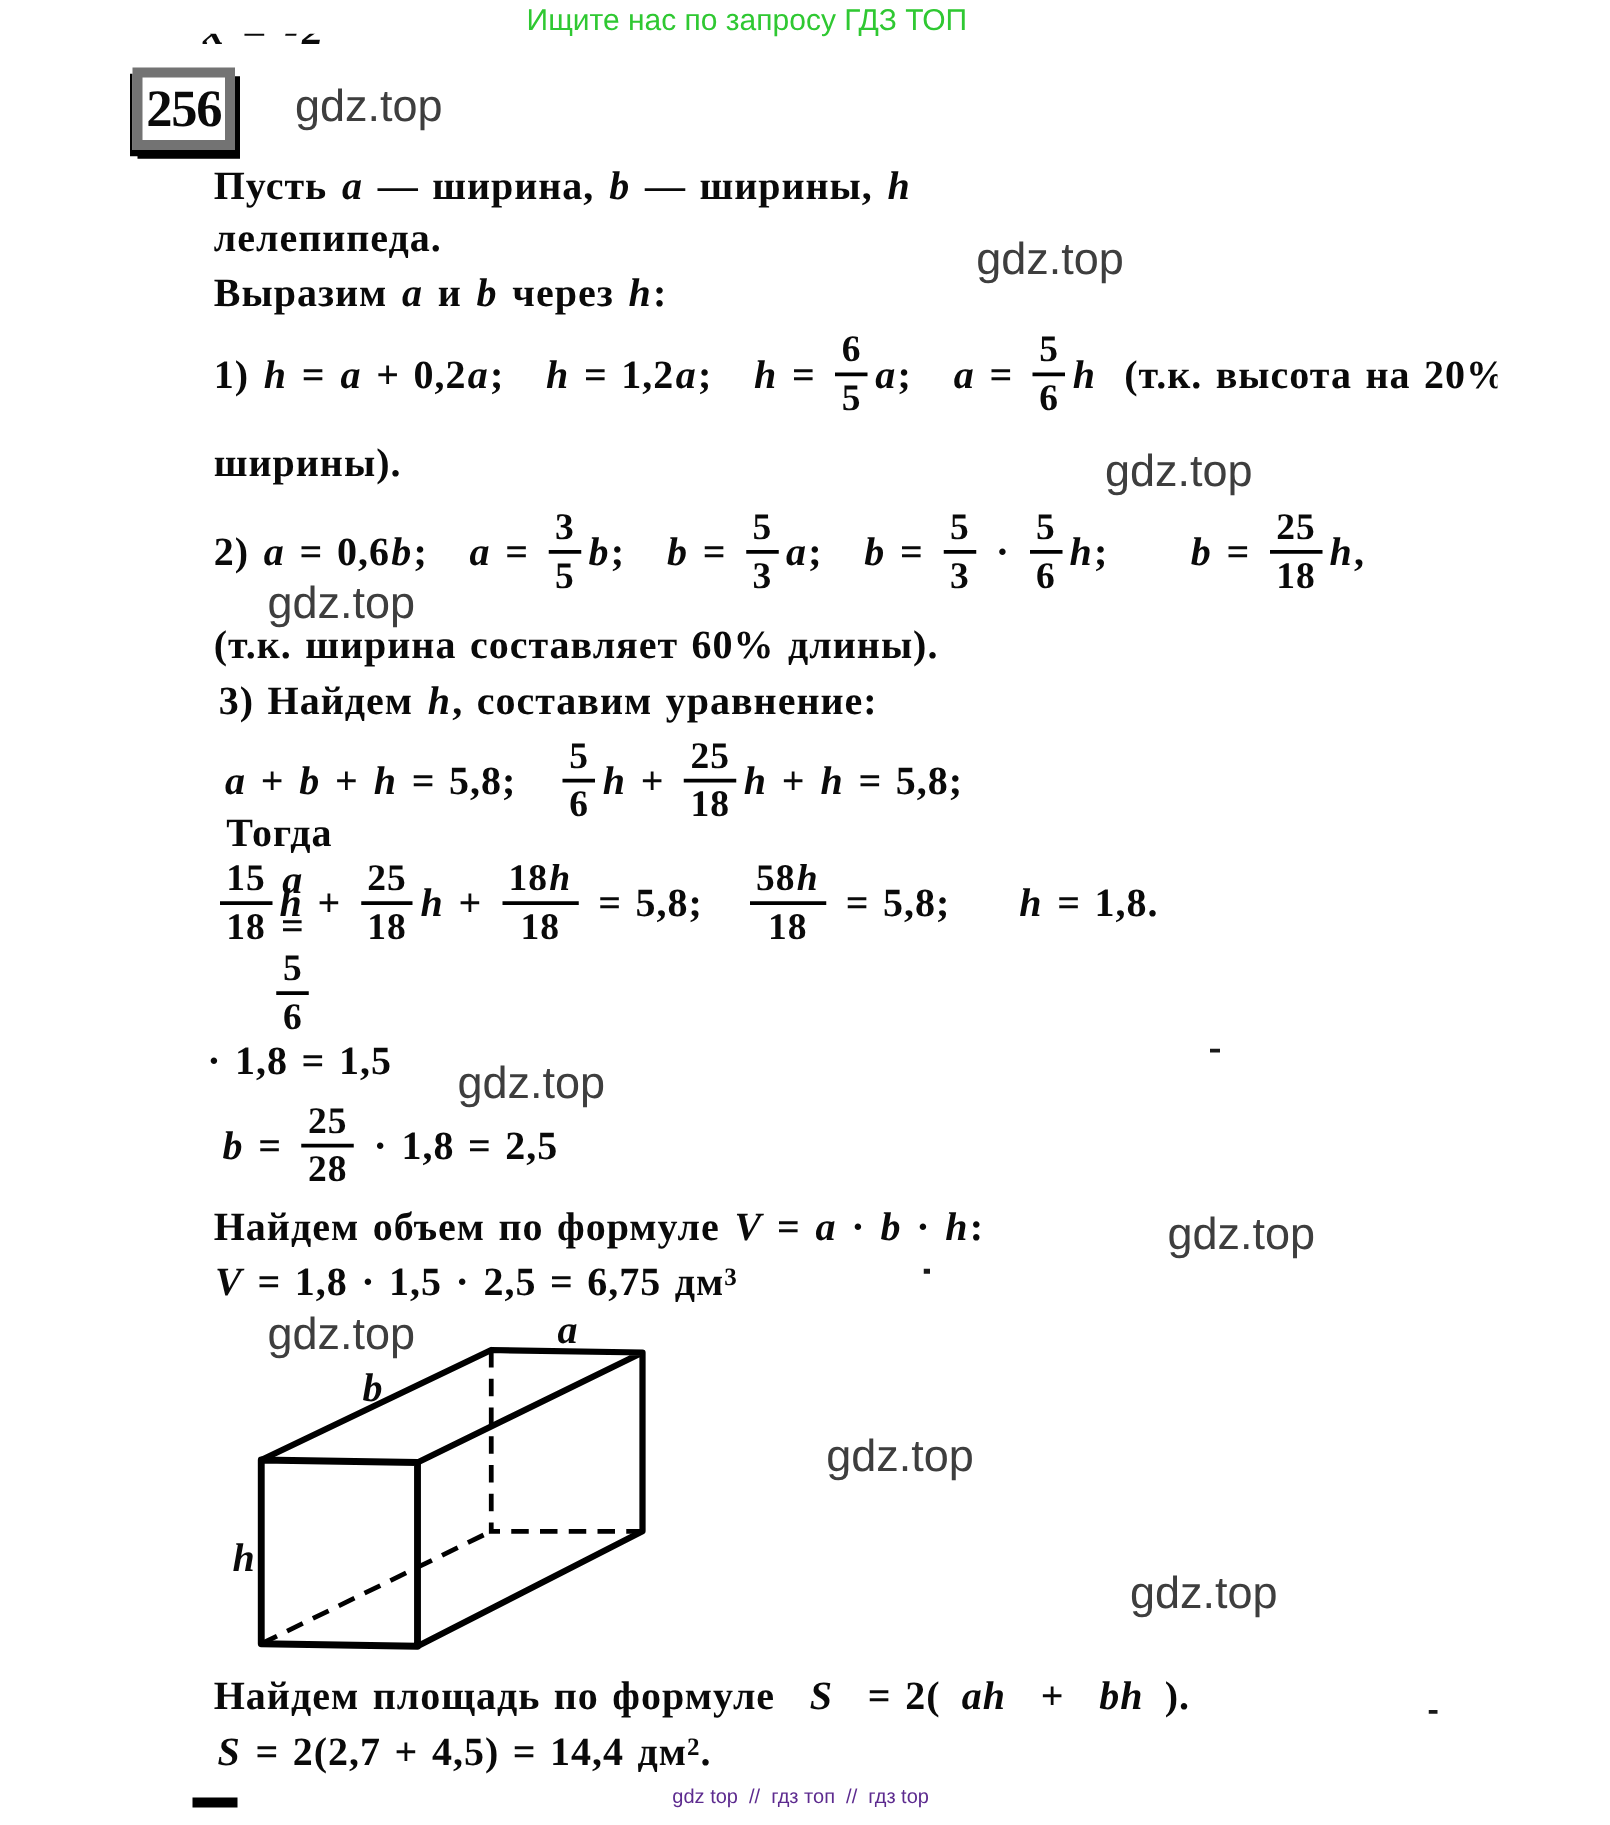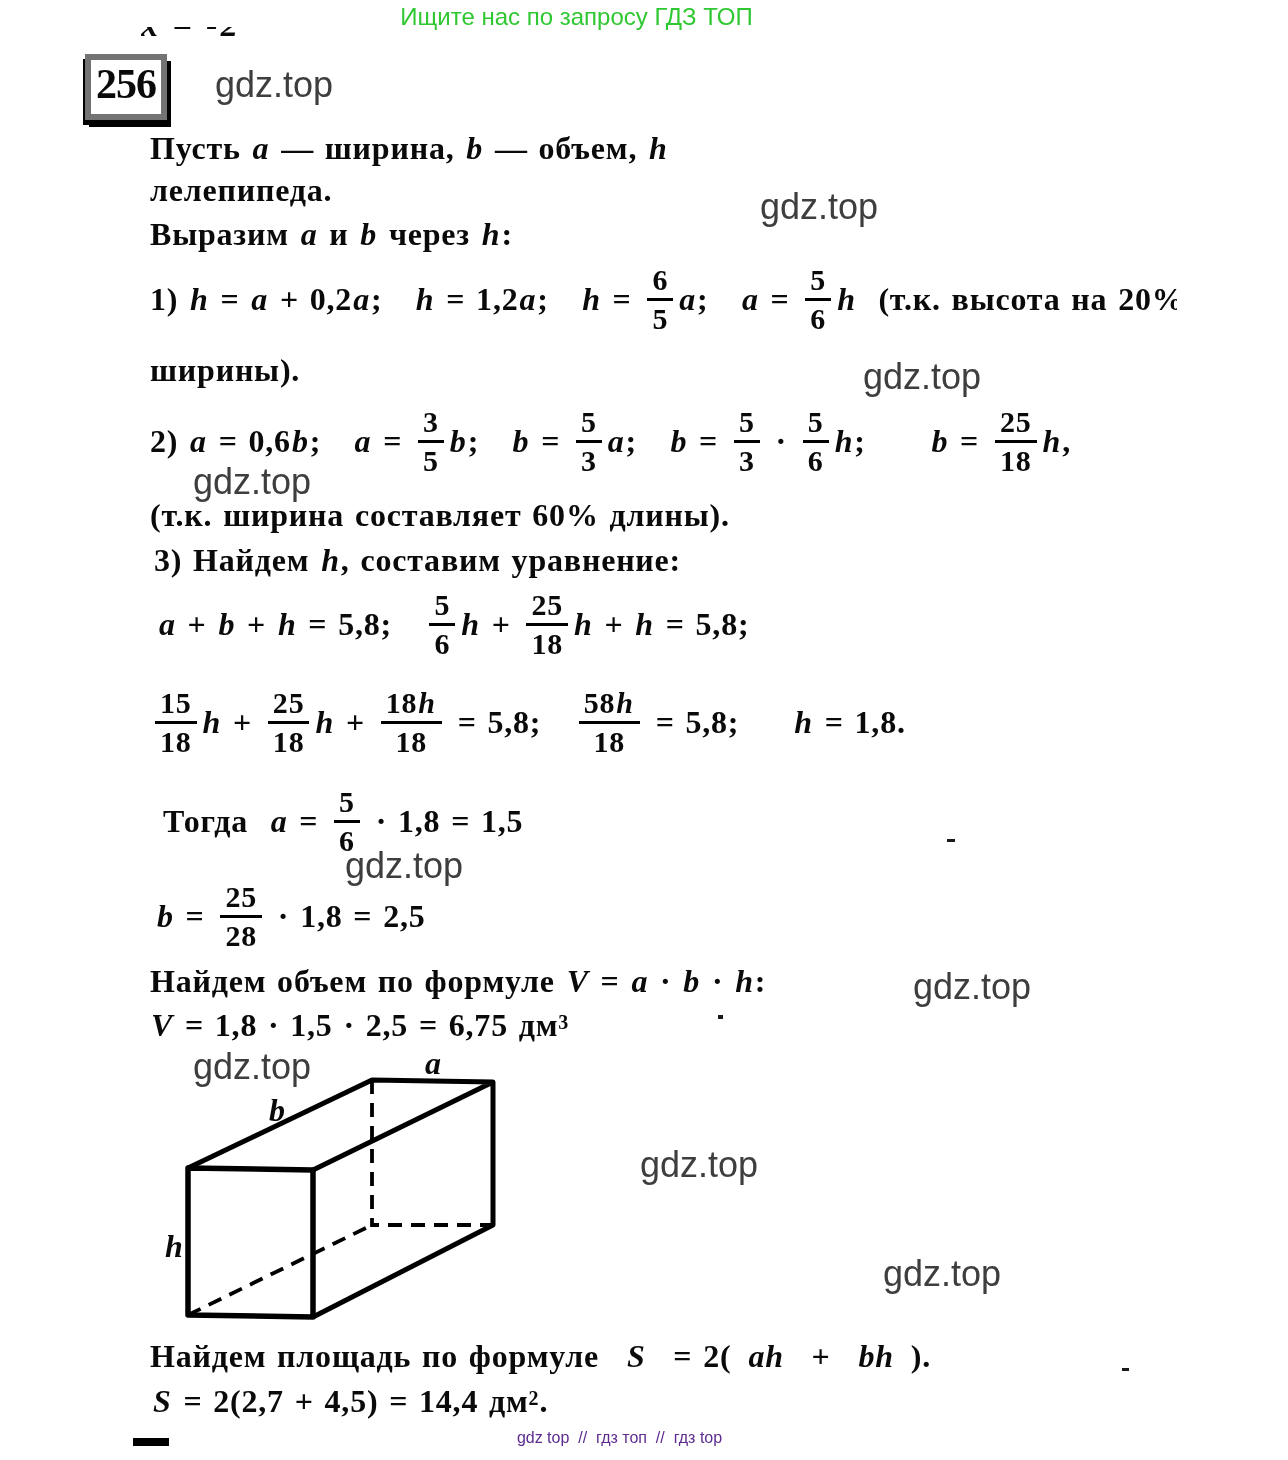--- a/index.html
+++ b/index.html
@@ -1,28 +1,28 @@
 <!DOCTYPE html>
 <html style="--promo_green: #2fc832; --footer_purple: #5d2b8f; --watermark_gray: #3e3e3e; --ink_black: #0a0a0a;"><head>
 <meta charset="utf-8">
 <style>
   html,body{margin:0;padding:0;background:#ffffff;}
   .page{position:relative;width:1177px;height:1460px;background:#fff;overflow:hidden;
-        font-family:"Liberation Serif", serif;color:var(--ink_black,#0a0a0a);}
+        font-family:"Liberation Serif", serif;color:var(--ink_black,#0a0a0a);margin-left:21px;}
 
   .promo{position:absolute;top:3px;left:calc(50% - 12px);transform:translateX(-50%);
          font-family:"Liberation Sans", sans-serif;font-size:24px;font-weight:500;
          color:var(--promo_green,#2fc832);white-space:pre;}
 
   .cutline{position:absolute;left:141px;top:27px;width:118px;height:15px;overflow:hidden;}
   .cutline span{display:block;margin-top:-21px;font:700 italic 34px "Liberation Serif",serif;letter-spacing:3px;}
 
   .numbox{position:absolute;left:85px;top:54px;width:82px;height:66px;box-sizing:border-box;
-          border:6px solid #737373;background:#fff;box-shadow:4px 7px 0 0 #000,-2px 5px 0 0 #000;
-          display:flex;align-items:flex-start;justify-content:center;
+          border:8px solid #737373;background:#fff;box-shadow:4px 7px 0 0 #000,-2px 5px 0 0 #000;
+          display:flex;align-items:flex-end;justify-content:center;
           font:700 42px "Liberation Serif",serif;letter-spacing:-1px;}
 
   .wm{position:absolute;font-family:"Liberation Sans", sans-serif;font-size:36px;
       color:var(--watermark_gray,#3e3e3e);white-space:pre;}
 
   .tline,.mathline{position:absolute;font-size:32px;font-weight:600;letter-spacing:0.8px;
       word-spacing:2px;white-space:pre;color:var(--ink_black,#0a0a0a);justify-content:flex-end;}
   .mathline{display:flex;align-items:center;}
   .mathline i,.tline i{font-style:italic;padding:0 1px;}
 
@@ -61,35 +61,35 @@
   <div class="wm" style="left:215px;top:64px;">gdz.top</div>
   <div class="wm" style="left:760px;top:186px;">gdz.top</div>
   <div class="wm" style="left:863px;top:356px;">gdz.top</div>
   <div class="wm" style="left:193px;top:461px;">gdz.top</div>
   <div class="wm" style="left:345px;top:845px;">gdz.top</div>
   <div class="wm" style="left:913px;top:966px;">gdz.top</div>
   <div class="wm" style="left:193px;top:1046px;">gdz.top</div>
   <div class="wm" style="left:640px;top:1144px;">gdz.top</div>
   <div class="wm" style="left:883px;top:1253px;">gdz.top</div>
 
-  <div class="mathline" style="left:150px;top:128px;height:40px;"><span>Пусть </span><i>a</i><span> — ширина, </span><i>b</i><span> — объем, </span><i>h</i></div>
+  <div class="mathline" style="left:150px;top:128px;height:40px;"><span>Пусть </span><i>a</i><span> — ширина, </span><i>b</i><span> — ширины, </span><i>h</i></div>
   <div class="tline" style="left:150px;top:172px;">лелепипеда.</div>
   <div class="mathline" style="left:150px;top:214px;height:40px;"><span>Выразим </span><i>a</i><span> и </span><i>b</i><span> через </span><i>h</i><span>:</span></div>
 
   <div class="mathline" style="left:150px;top:253px;height:92px;"><span>1) </span><i>h</i><span> = </span><i>a</i><span> + 0,2</span><i>a</i><span>;   </span><i>h</i><span> = 1,2</span><i>a</i><span>;   </span><i>h</i><span> = </span><span class="frac"><span class="num">6</span><span class="den">5</span></span><i>a</i><span>;   </span><i>a</i><span> = </span><span class="frac"><span class="num">5</span><span class="den">6</span></span><i>h</i><span>  (т.к. высота на 20% больше</span></div>
   <div class="tline" style="left:150px;top:352px;">ширины).</div>
 
   <div class="mathline" style="left:150px;top:395px;height:92px;"><span>2) </span><i>a</i><span> = 0,6</span><i>b</i><span>;   </span><i>a</i><span> = </span><span class="frac"><span class="num">3</span><span class="den">5</span></span><i>b</i><span>;   </span><i>b</i><span> = </span><span class="frac"><span class="num">5</span><span class="den">3</span></span><i>a</i><span>;   </span><i>b</i><span> = </span><span class="frac"><span class="num">5</span><span class="den">3</span></span><span> · </span><span class="frac"><span class="num">5</span><span class="den">6</span></span><i>h</i><span>;      </span><i>b</i><span> = </span><span class="frac"><span class="num">25</span><span class="den">18</span></span><i>h</i><span>,</span></div>
   <div class="tline" style="left:150px;top:497px;">(т.к. ширина составляет 60% длины).</div>
 
   <div class="mathline" style="left:154px;top:539px;height:42px;"><span>3) Найдем </span><i>h</i><span>, составим уравнение:</span></div>
   <div class="mathline" style="left:158px;top:578px;height:92px;"><i>a</i><span> + </span><i>b</i><span> + </span><i>h</i><span> = 5,8;   </span><span class="frac"><span class="num">5</span><span class="den">6</span></span><i>h</i><span> + </span><span class="frac"><span class="num">25</span><span class="den">18</span></span><i>h</i><span> + </span><i>h</i><span> = 5,8;</span></div>
   <div class="mathline" style="left:150px;top:676px;height:92px;"><span class="frac"><span class="num">15</span><span class="den">18</span></span><i>h</i><span> + </span><span class="frac"><span class="num">25</span><span class="den">18</span></span><i>h</i><span> + </span><span class="frac"><span class="num">18<i>h</i></span><span class="den">18</span></span><span> = 5,8;   </span><span class="frac"><span class="num">58<i>h</i></span><span class="den">18</span></span><span> = 5,8;     </span><i>h</i><span> = 1,8.</span></div>
 
-  <div class="mathline" style="left:163px;top:775px;height:92px;"><span>Тогда  </span><i>a</i><span> = </span><span class="frac"><span class="num">5</span><span class="den">6</span></span><span> · 1,8 = 1,5</span></div>
+  <div class="mathline" style="left:134px;top:775px;height:92px;flex-direction:column;"><span>Тогда  </span><i>a</i><span> = </span><span class="frac"><span class="num">5</span><span class="den">6</span></span><span> · 1,8 = 1,5</span></div>
   <div class="mathline" style="left:156px;top:870px;height:92px;"><i>b</i><span> = </span><span class="frac"><span class="num">25</span><span class="den">28</span></span><span> · 1,8 = 2,5</span></div>
 
   <div class="mathline" style="left:150px;top:960px;height:42px;"><span>Найдем объем по формуле </span><i>V</i><span> = </span><i>a</i><span> · </span><i>b</i><span> · </span><i>h</i><span>:</span></div>
   <div class="mathline" style="left:150px;top:1003px;height:44px;"><i>V</i><span> = 1,8 · 1,5 · 2,5 = 6,75 дм</span><sup>3</sup></div>
 
   <svg class="fig" width="380" height="290" viewBox="0 0 380 290">
     <path d="M38 123 L163 125 L163 272 L38 270 Z" fill="none" stroke="#000" stroke-width="5.5" stroke-linejoin="round"></path>
     <path d="M38 123 L222 35 L343 37 L163 125 M343 37 L343 180 L163 272" fill="none" stroke="#000" stroke-width="5" stroke-linejoin="round"></path>
     <path d="M222 35 L222 180 L343 180 M38 270 L222 180" fill="none" stroke="#000" stroke-width="3.8" stroke-dasharray="14 9"></path>
     <text x="283" y="29" text-anchor="middle">a</text>

